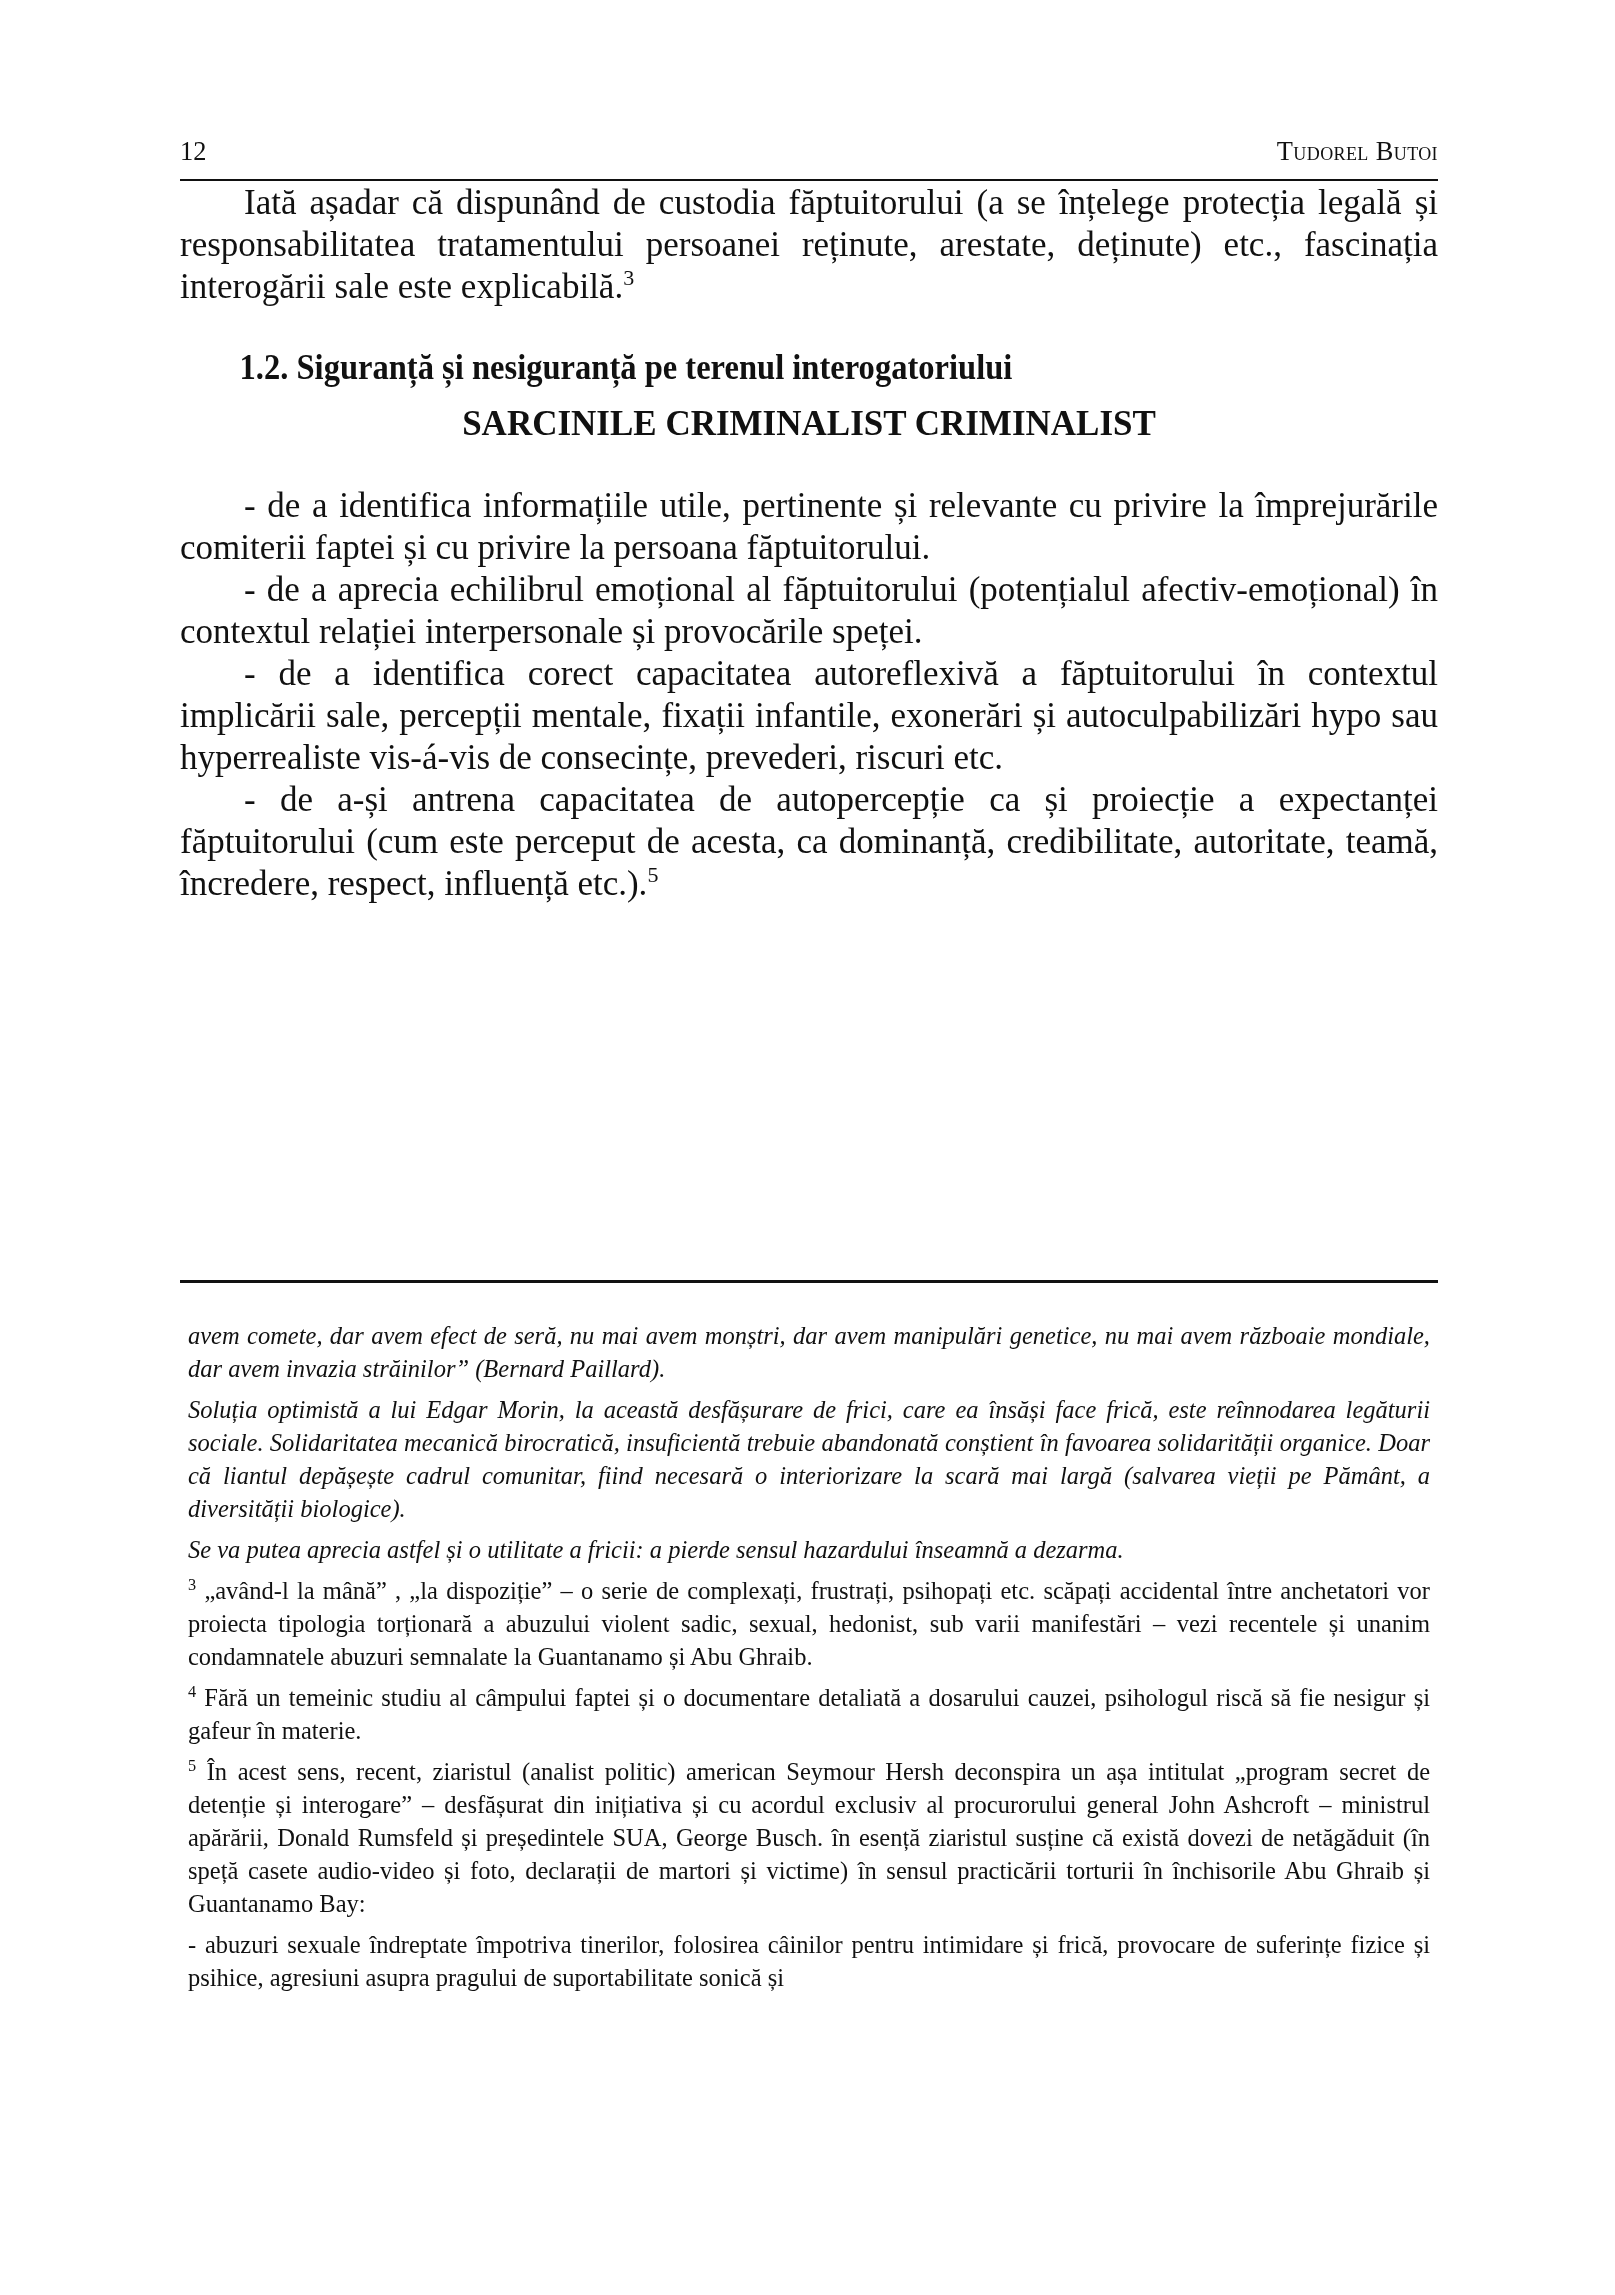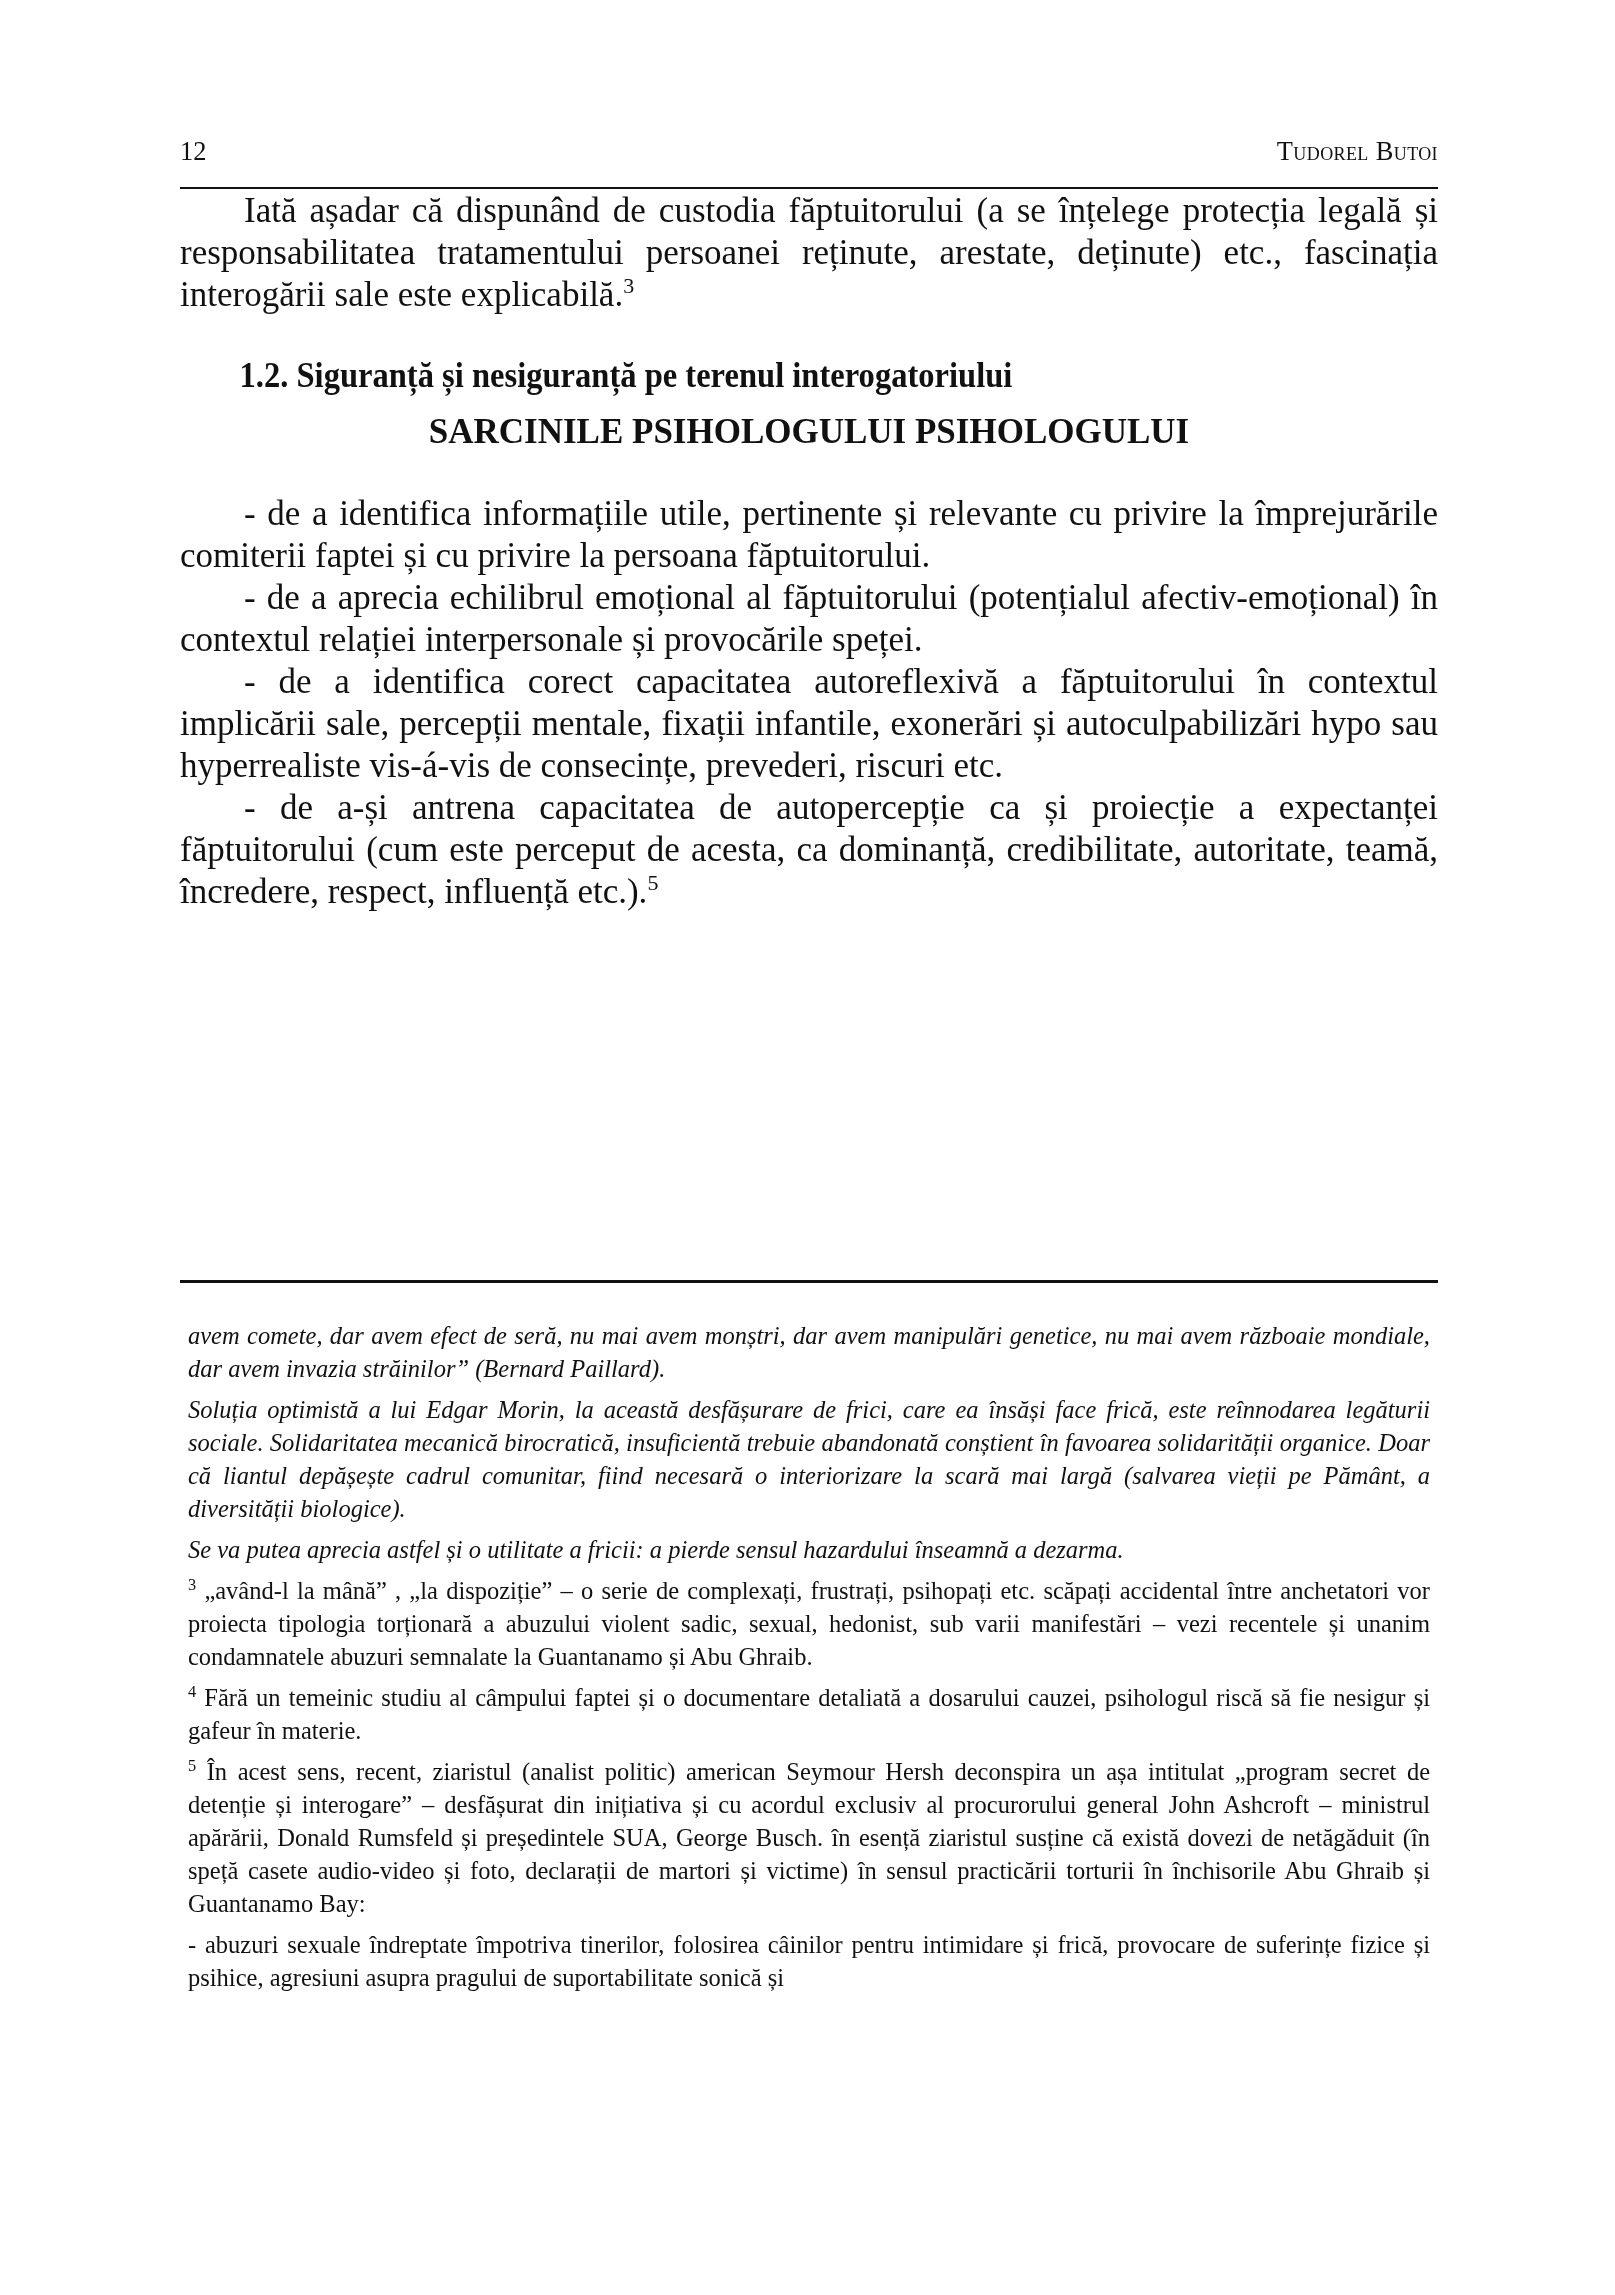--- a/index.html
+++ b/index.html
@@ -1,20 +1,20 @@
 <!DOCTYPE html>
 <html style="font-size:12.4px"><head>
 <meta charset="utf-8">
 <style>
   html, body { margin: 0; padding: 0; background: #ffffff; }
   body { width: 1615px; height: 2295px; position: relative; overflow: hidden;
          font-family: "Liberation Serif", "DejaVu Serif", serif; color: #111; }
   .page { position: absolute; left: 180px; top: 136px; width: 1258px; }
   .header { display: flex; justify-content: space-between; align-items: flex-end;
-            font-size: 26.4px; line-height: 31px; padding-bottom: 20px;
+            font-size: 26.4px; line-height: 31px; padding-bottom: 12px;
             border-bottom: 2.3px solid #111; }
   .header .author { font-variant: small-caps; letter-spacing: 0.4px; }
   .body { font-size: 35px; line-height: 42px; text-align: justify; margin-top: 1px; }
   .body p { margin: 0; text-indent: 64px; }
   sup { font-size: 22px; line-height: 0; vertical-align: super; }
   .section-title { font-weight: bold; font-size: 35px; margin: 39px 0 0 0; padding-left: 64px;
                    transform: scaleX(0.93); transform-origin: left; }
   .section-sub { font-weight: bold; font-size: 35px; text-align: center; margin: 14px 0 40px 0; }
   .list p { text-indent: 64px; }
   .fn-rule { position: absolute; left: 180px; top: 1280px; width: 1258px; height: 3.1px; background: #111; }
@@ -30,21 +30,21 @@
 <div class="page">
   <div class="header">
     <span>12</span>
     <span class="author">Tudorel Butoi</span>
   </div>
 
   <div class="body">
     <p><span>Iată așadar că dispunând de custodia făptuitorului (a se înțelege protecția legală și responsabilitatea tratamentului persoanei reținute, arestate, deținute) etc., fascinația interogării sale este explicabilă.</span><sup>3</sup></p>
 
     <div class="section-title">1.2. Siguranță și nesiguranță pe terenul interogatoriului</div>
-    <div class="section-sub">SARCINILE PSIHOLOGULUI PSIHOLOGULUI</div>
+    <div class="section-sub">SARCINILE CRIMINALIST CRIMINALIST</div>
 
     <div class="list">
       <p><span>- de a identifica informațiile utile, pertinente și relevante cu privire la împrejurările comiterii faptei și cu privire la persoana făptuitorului.</span><sup></sup></p>
       <p><span>- de a aprecia echilibrul emoțional al făptuitorului (potențialul afectiv-emoțional) în contextul relației interpersonale și provocările speței.</span><sup></sup></p>
       <p><span>- de a identifica corect capacitatea autoreflexivă a făptuitorului în contextul implicării sale, percepții mentale, fixații infantile, exonerări și autoculpabilizări hypo sau hyperrealiste vis-á-vis de consecințe, prevederi, riscuri etc.</span><sup></sup></p>
       <p><span>- de a-și antrena capacitatea de autopercepție ca și proiecție a expectanței făptuitorului (cum este perceput de acesta, ca dominanță, credibilitate, autoritate, teamă, încredere, respect, influență etc.).</span><sup>5</sup></p>
     </div>
   </div>
 </div>
 

